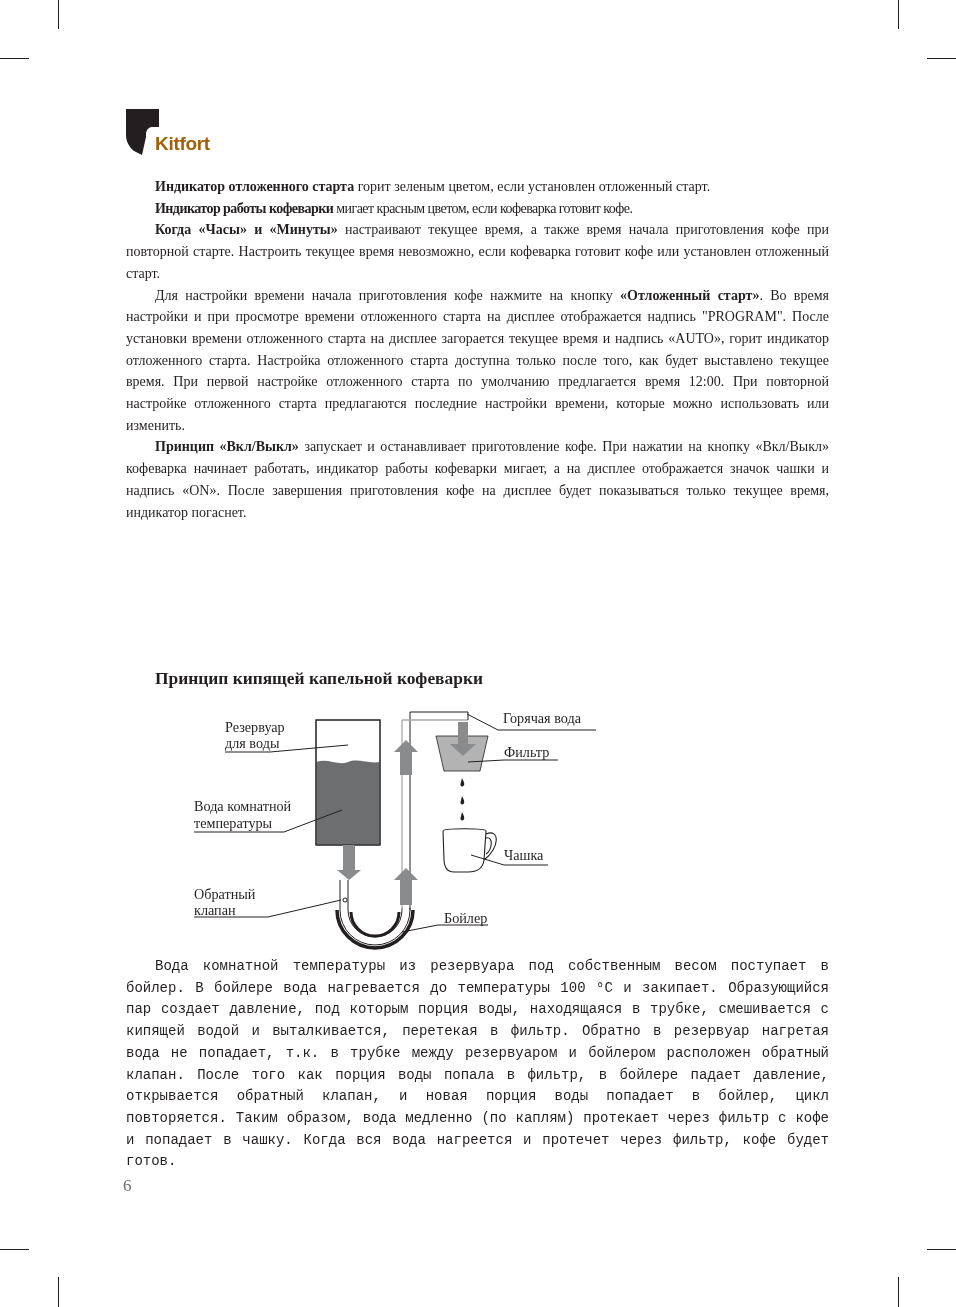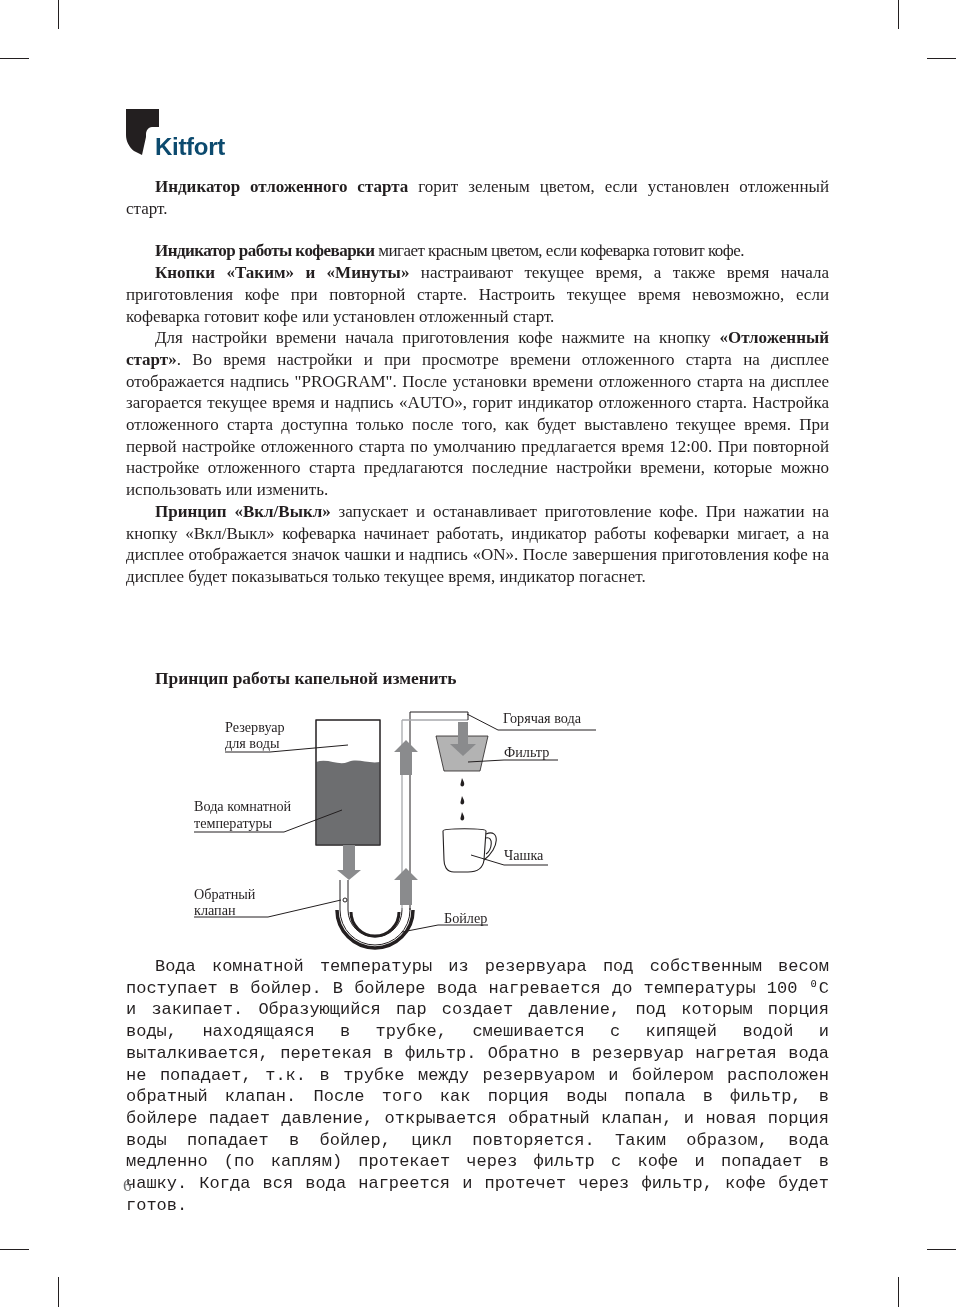--- a/index.html
+++ b/index.html
@@ -1,22 +1,22 @@
 <!DOCTYPE html>
 <html><head>
 <meta charset="utf-8">
 <style>
   html, body { margin:0; padding:0; background:#fff; }
   body { width:956px; height:1307px; position:relative; overflow:hidden;
          font-family:"Liberation Serif", "DejaVu Serif", serif; color:#231f20; }
   .crop { position:absolute; background:#231f20; }
   .logo { position:absolute; left:126px; top:107px; width:100px; height:52px; }
   .logo-text { position:absolute; left:155px; top:133px; font-family:"Liberation Sans","DejaVu Sans",sans-serif;
-               font-weight:bold; font-size:24px; letter-spacing:-0.3px; color:#0c4a6e; }
-  .text { position:absolute; left:126px; width:703px; font-size:17px; line-height:21.7px; text-align:justify; }
+               font-weight:bold; font-size:19px; letter-spacing:-0.3px; color:#a16207; }
+  .text { position:absolute; left:126px; width:703px; font-size:14px; line-height:21.7px; text-align:justify; }
   .text p { margin:0; text-indent:29px; }
   .text b { font-weight:bold; }
   .heading { position:absolute; left:155px; top:668px; font-size:17.4px; font-weight:bold; }
   .diagram { position:absolute; left:188px; top:700px; width:420px; height:260px; }
   .page-num { position:absolute; left:123px; top:1176px; font-size:17px; color:#6d6e70; }
   .dl { font-family:"Liberation Serif","DejaVu Serif",serif; font-size:14.2px; fill:#231f20; }
 </style>
 </head>
 <body>
 
@@ -29,27 +29,27 @@
 <div class="crop" style="left:58px;top:1277px;width:1px;height:30px;"></div>
 <div class="crop" style="left:898px;top:1277px;width:1px;height:30px;"></div>
 
 <svg class="logo" viewBox="0 0 100 52">
   <path d="M0,2 L33,2 L33,20 L26,20 C22,20 20,24 20,27 L20,30 L16,48 L8,44 C3,40 0,34 0,28 Z" fill="#231f20"></path>
 </svg>
 <div class="logo-text">Kitfort</div>
 
 <div class="text" style="top:176px;">
   <p><b>Индикатор отложенного старта</b><span> горит зеленым цветом, если установлен отложенный старт.</span></p>
-  <p style="letter-spacing:-0.55px;margin-top:21px;"><b>Индикатор работы кофеварки</b><span> мигает красным цветом, если кофеварка готовит кофе.</span></p>
-  <p><b>Кнопки «Таким» и «Минуты»</b><span> настраивают текущее время, а также время начала приготовления кофе при повторной старте. Настроить текущее время невозможно, если кофеварка готовит кофе или установлен отложенный старт.</span></p>
+  <p style="letter-spacing:-0.55px;"><b>Индикатор работы кофеварки</b><span> мигает красным цветом, если кофеварка готовит кофе.</span></p>
+  <p><b>Когда «Часы» и «Минуты»</b><span> настраивают текущее время, а также время начала приготовления кофе при повторной старте. Настроить текущее время невозможно, если кофеварка готовит кофе или установлен отложенный старт.</span></p>
   <p><span>Для настройки времени начала приготовления кофе нажмите на кнопку </span><b>«Отложенный старт»</b><span>. Во время настройки и при просмотре времени отложенного старта на дисплее отображается надпись "PROGRAM". После установки времени отложенного старта на дисплее загорается текущее время и надпись «AUTO», горит индикатор отложенного старта. Настройка отложенного старта доступна только после того, как будет выставлено текущее время. При первой настройке отложенного старта по умолчанию предлагается время 12:00. При повторной настройке отложенного старта предлагаются последние настройки времени, которые можно использовать или изменить.</span></p>
   <p><b>Принцип «Вкл/Выкл»</b><span> запускает и останавливает приготовление кофе. При нажатии на кнопку «Вкл/Выкл» кофеварка начинает работать, индикатор работы кофеварки мигает, а на дисплее отображается значок чашки и надпись «ON». После завершения приготовления кофе на дисплее будет показываться только текущее время, индикатор погаснет.</span></p>
 </div>
 
-<div class="heading">Принцип работы капельной изменить</div>
+<div class="heading">Принцип кипящей капельной кофеварки</div>
 
 <svg class="diagram" viewBox="0 0 420 260">
 
   <g>
     <rect x="128" y="20" width="64" height="125" fill="#fff" stroke="#231f20" stroke-width="1"></rect>
     <path d="M128,62 C140,58 150,66 160,62 C170,58 180,64 192,62 L192,145 L128,145 Z" fill="#6d6e70"></path>
     <rect x="128" y="20" width="64" height="125" fill="none" stroke="#231f20" stroke-width="1"></rect>
   </g>
 
   <g>

